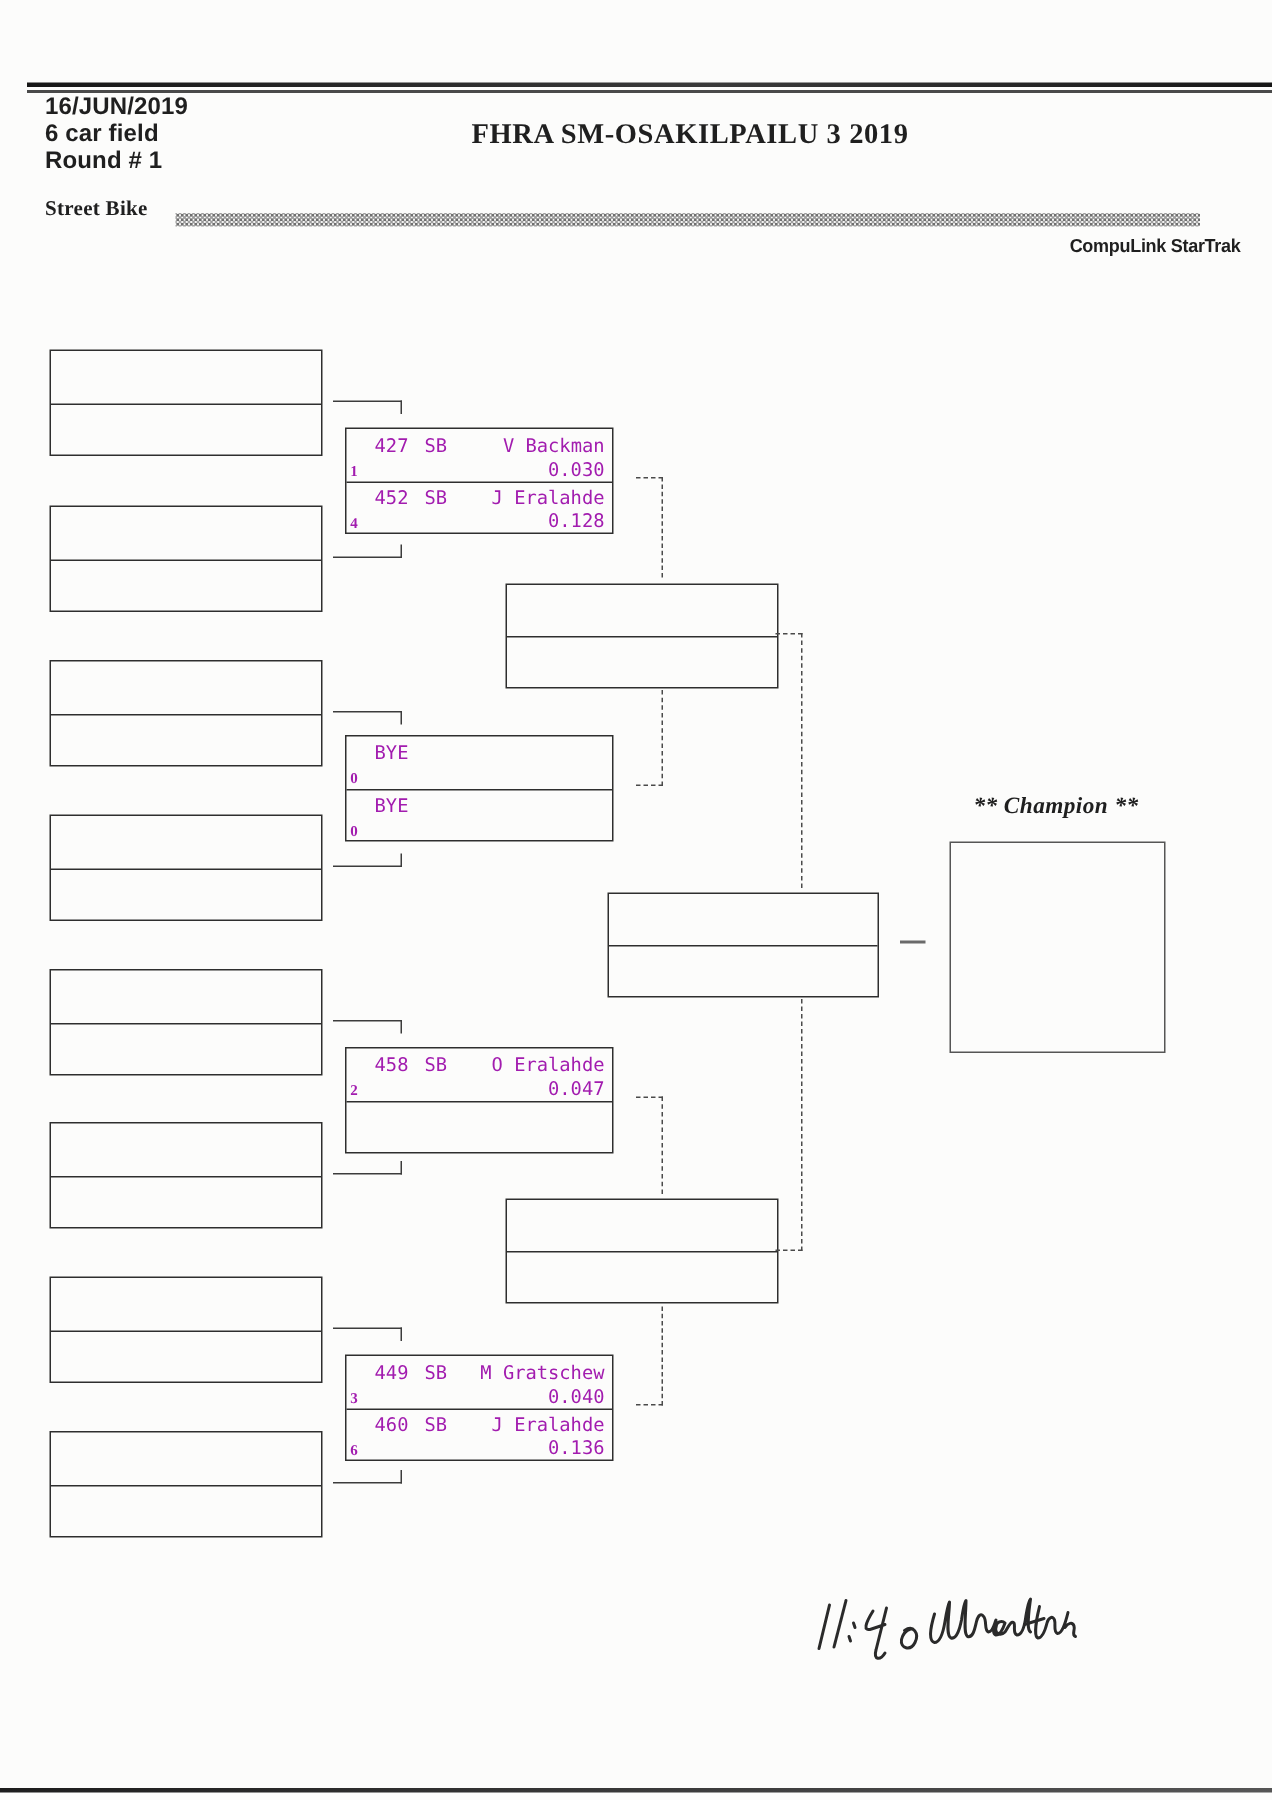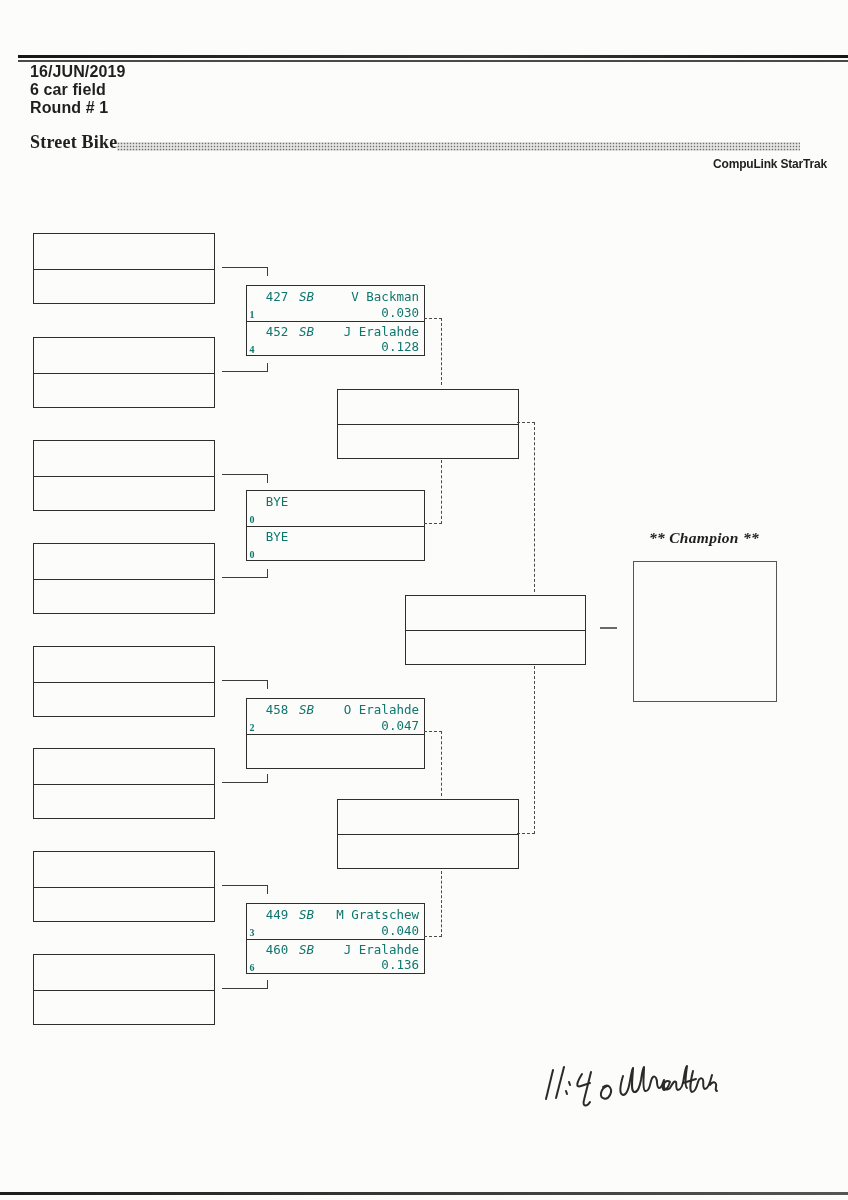--- a/index.html
+++ b/index.html
@@ -22,21 +22,21 @@
   .date{top:63px;}
   .field{top:81px;}
   .round{top:99px;}
   .title{
     position:absolute;left:300px;top:79px;width:320px;
     text-align:center;font-family:"Liberation Serif",serif;
     font-weight:bold;font-size:19px;letter-spacing:.4px;white-space:nowrap;
   }
   .classname{
     position:absolute;left:30px;top:132px;
-    font-family:"Liberation Serif",serif;font-weight:bold;font-size:18px;letter-spacing:.2px;
+    font-family:"Liberation Serif",serif;font-weight:bold;font-size:14px;letter-spacing:.2px;
   }
   .dotband{
     position:absolute;left:117px;top:142px;width:683px;height:9px;
     background-image:radial-gradient(circle,#6f6f6f 0.9px,transparent 1.05px),radial-gradient(circle,#9a9a9a 0.8px,transparent 1px);
     background-size:3px 3px,3px 3px;background-position:0 0,1.5px 1.5px;
   }
   .brand{
     position:absolute;left:640px;top:157px;width:187px;text-align:right;
     font-size:12.5px;font-weight:bold;letter-spacing:-.2px;white-space:nowrap;
     transform:scaleX(.96);transform-origin:right;
@@ -45,26 +45,26 @@
   
   .box{position:absolute;border:1.5px solid #2e2e2e;background:transparent;}
   .box .mid{position:absolute;left:0;right:0;top:50%;border-top:1.5px solid #2e2e2e;}
 
   .slot{left:33px;width:180px;height:69px;}
   .semi{left:337px;width:180px;height:68px;}
   .final{left:405px;width:179px;height:68px;}
   .champ{left:633px;top:561px;width:142px;height:139px;border-color:#555;}
 
   
-  .heat{left:246px;width:177px;height:69px;font-family:"DejaVu Sans Mono","Liberation Mono",monospace;font-size:12.5px;color:#0f766e;}
+  .heat{left:230px;width:177px;height:69px;font-family:"DejaVu Sans Mono","Liberation Mono",monospace;font-size:12.5px;color:#a21caf;}
   .heat .row{position:absolute;left:0;right:0;height:34.5px;}
   .heat .row.r0{top:0;}
   .heat .row.r1{top:34.5px;}
   .heat .car{position:absolute;left:12px;top:3px;width:36px;text-align:center;white-space:pre;}
-  .heat .cls{position:absolute;left:52px;top:3px;white-space:pre;font-style:italic;}
+  .heat .cls{position:absolute;left:52px;top:3px;white-space:pre;}
   .heat .name{position:absolute;right:5px;top:3px;white-space:pre;}
   .heat .rt{position:absolute;right:5px;top:18.5px;white-space:pre;}
   .heat .seed{position:absolute;left:2.5px;bottom:.5px;font-family:"Liberation Serif",serif;font-size:10px;font-weight:600;}
 
   
   .hline{position:absolute;height:1.6px;background:#3c3c3c;}
   .vtick{position:absolute;width:1.6px;background:#3c3c3c;}
 
   
   .dh{position:absolute;height:0;border-top:1.7px dashed #4a4a4a;}
@@ -83,20 +83,21 @@
 
 <div class="paper">
 
   <div class="topline1"></div>
   <div class="topline2"></div>
   <div class="bottomline"></div>
 
   <div class="hmeta date">16/JUN/2019</div>
   <div class="hmeta field">6 car field</div>
   <div class="hmeta round">Round # 1</div>
+  <div class="title">FHRA SM-OSAKILPAILU 3 2019</div>
   <div class="classname">Street Bike</div>
   <div class="dotband"></div>
   <div class="brand">CompuLink StarTrak</div>
 
   <div class="box slot" style="top:233px">
       <div class="mid"></div>
     </div>
   <div class="box slot" style="top:337px">
       <div class="mid"></div>
     </div>

